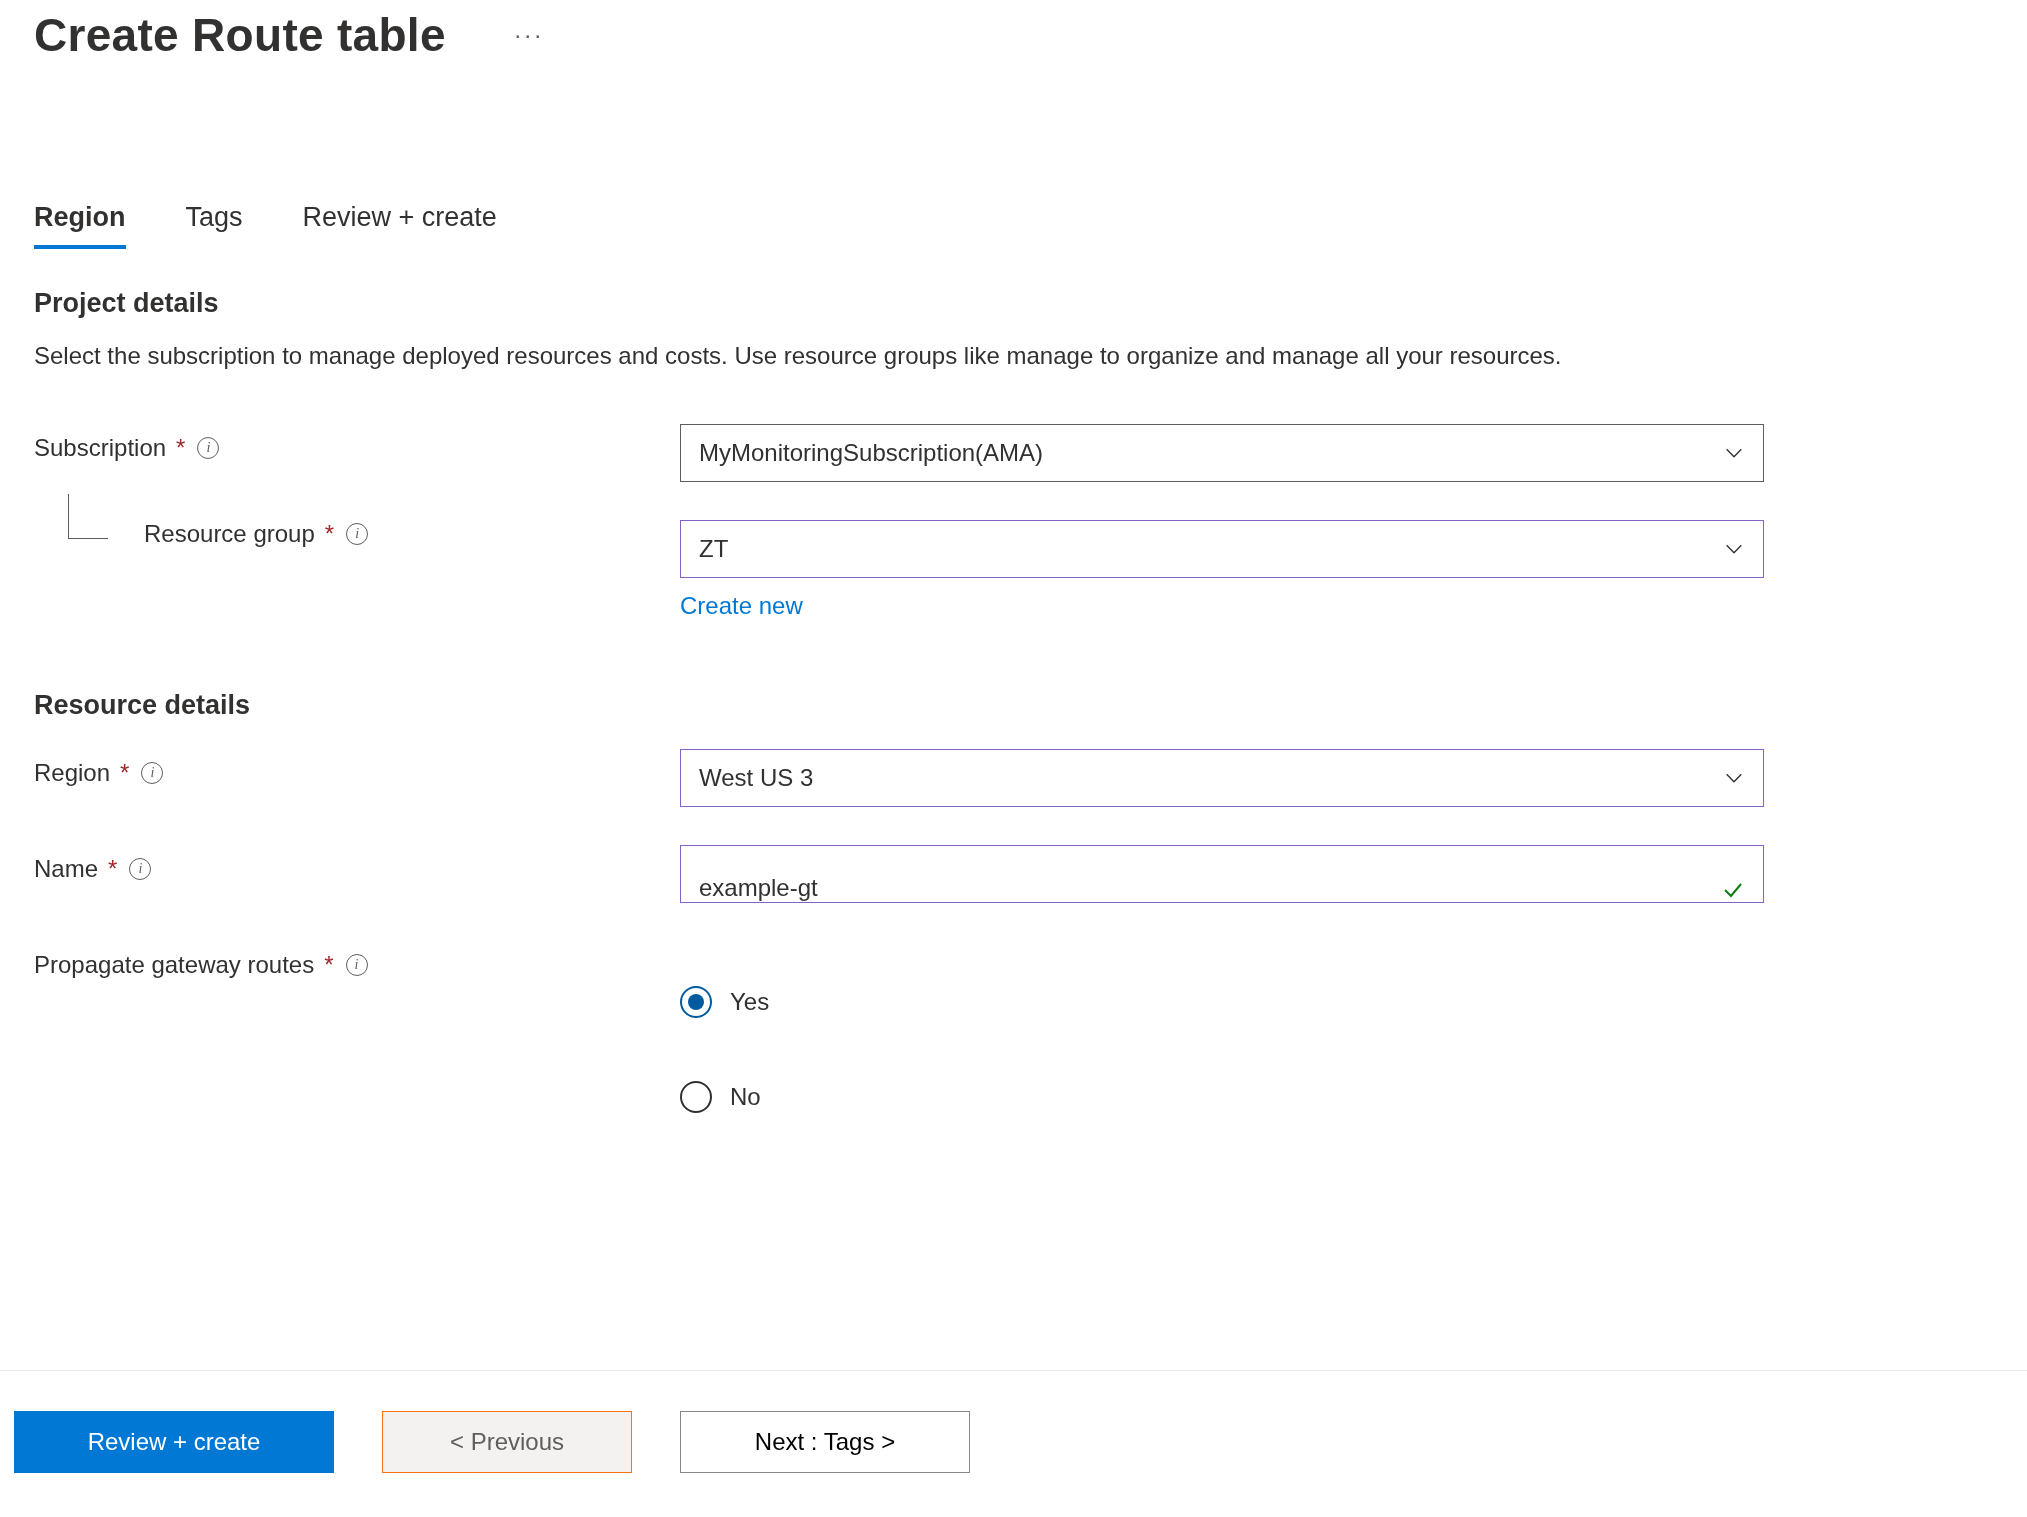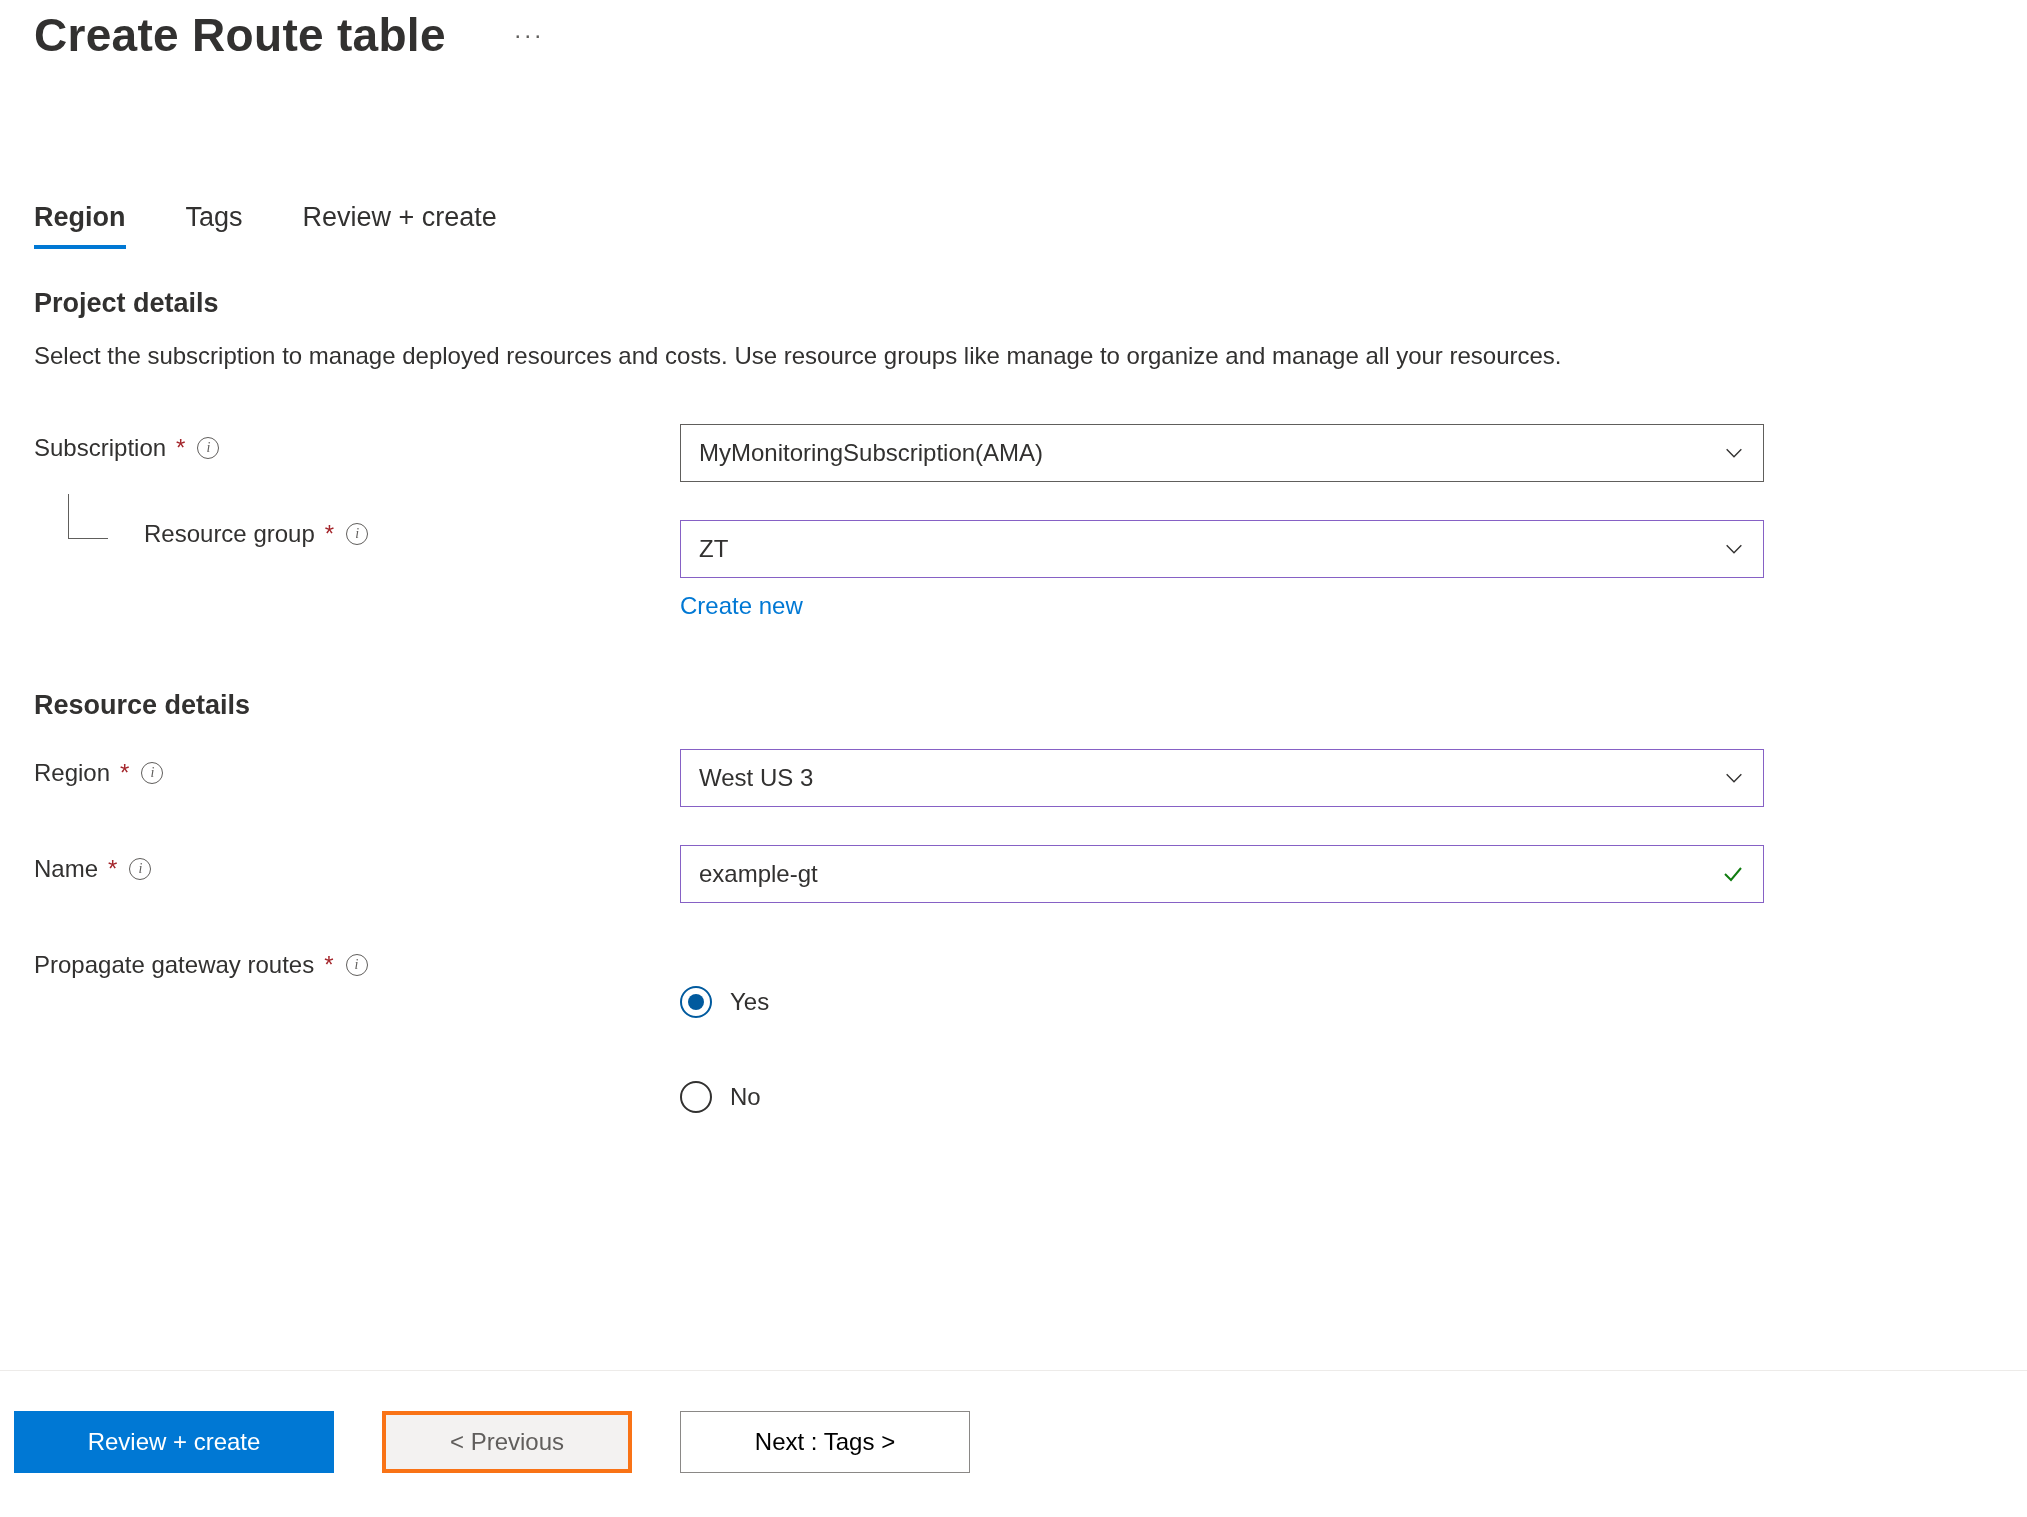--- a/index.html
+++ b/index.html
@@ -134,21 +134,21 @@
     height: 22px;
   }
   .chevron svg { display: block; }
   .textfield {
     width: 100%;
     border: 1px solid #8661c5;
     background: #fff;
     height: 58px;
     padding: 0 18px;
     display: flex;
-    align-items: center;
+    align-items: flex-end;
     justify-content: space-between;
     font-size: 24px;
   }
   .textfield input {
     border: none;
     outline: none;
     font-size: 24px;
     font-family: inherit;
     width: calc(100% - 40px);
     background: transparent;
@@ -263,21 +263,21 @@
   .btn-primary {
     background: #0078d4;
     color: #fff;
     border: 1px solid #0078d4;
     font-weight: 500;
     min-width: 320px;
   }
   .btn-disabled {
     background: #f3f2f1;
     color: #605e5c;
-    border: 4px solid #f97316;
+    border: 1px solid #f97316;
     cursor: not-allowed;
     min-width: 250px;
   }
   .btn-outline {
     min-width: 290px;
   }
 </style>
 </head>
 <body>
 

